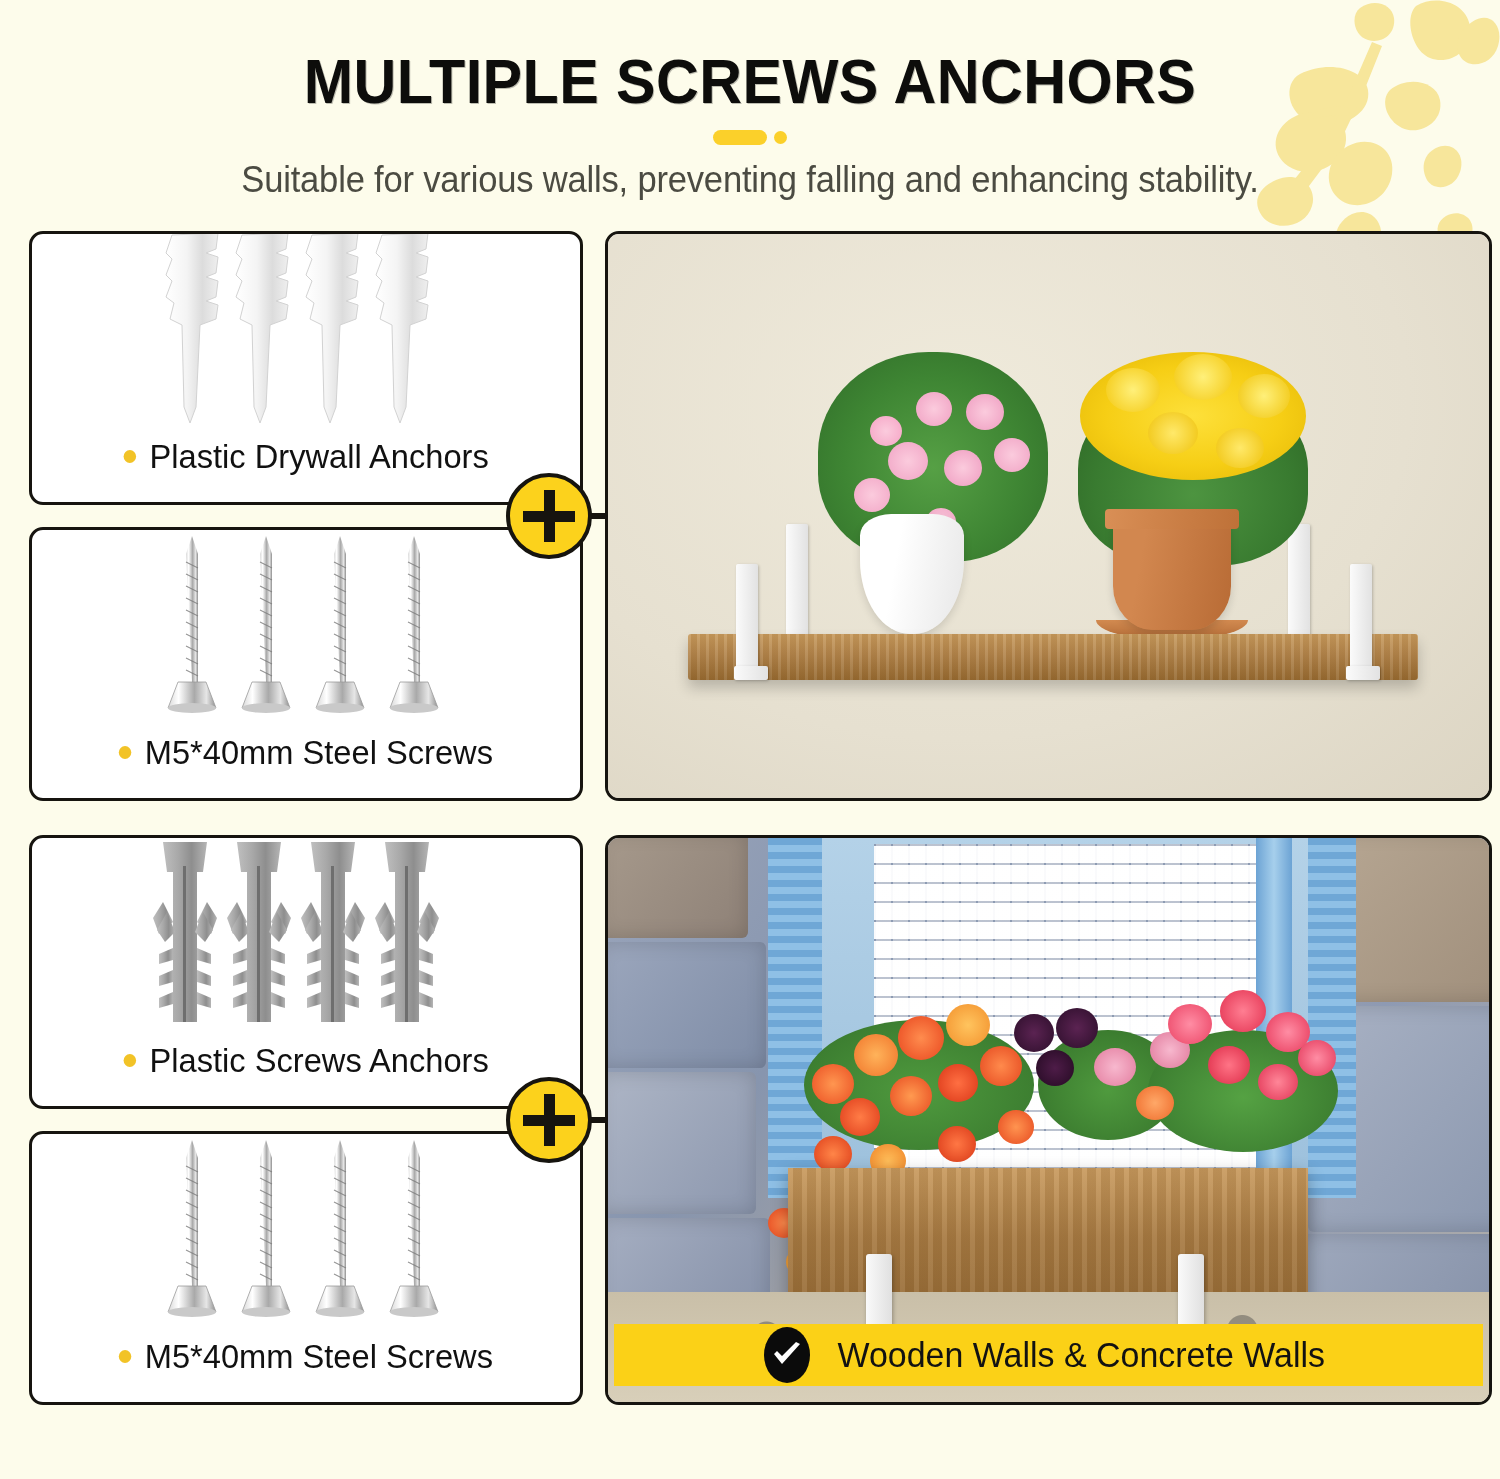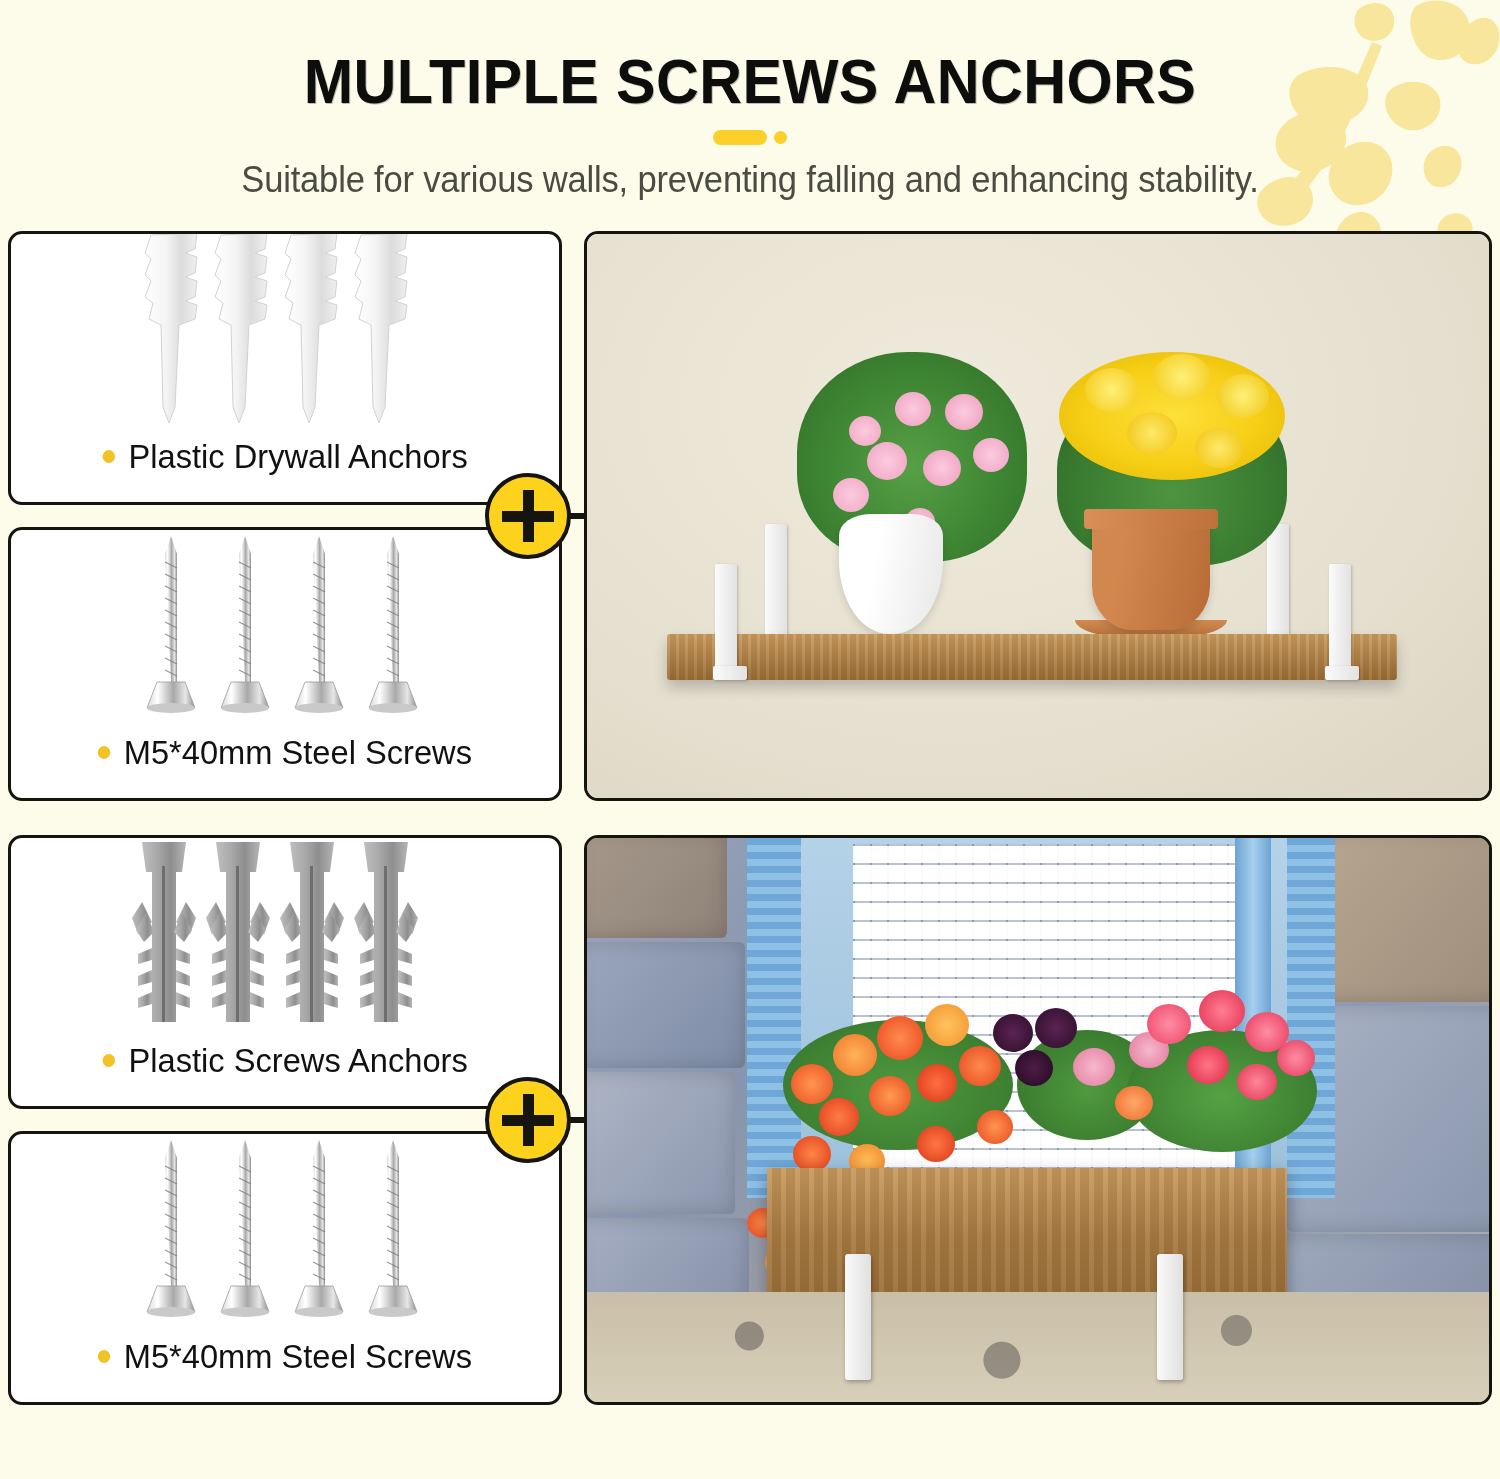--- a/index.html
+++ b/index.html
@@ -75,20 +75,21 @@
     z-index: 2;
     margin-top: 30px;
   }
   .section {
     position: relative;
     display: flex;
     align-items: stretch;
     padding: 0 8px;
     margin-bottom: 34px;
     height: 570px;
+    margin-left: 21px;
   }
 
   .left-col {
     width: 554px;
     flex: 0 0 554px;
     display: flex;
     flex-direction: column;
     gap: 22px;
   }
 
@@ -693,16 +694,24 @@
         <div class="bloom" style="left:380px; bottom:166px; width:28px; height:26px; background:radial-gradient(circle,#FF8A4C,#E03E1C);"></div>
 
         <div class="wb-box"></div>
 
         <div class="wb-brkt" style="left:258px; bottom:22px;"></div>
         <div class="wb-brkt" style="left:570px; bottom:22px;"></div>
 
         <div class="wb-ground"></div>
       </div>
 
+      <div class="photo-caption">
+        <span class="check-badge">
+          <svg width="30" height="26" viewBox="0 0 30 26" xmlns="http://www.w3.org/2000/svg">
+            <path d="M2 12 L10 22 L28 2 L24 0 L10 14 L5 9 Z" fill="#FFFFFF"></path>
+          </svg>
+        </span>
+        <span class="caption-text">Wooden Walls &amp; Concrete Walls</span>
+      </div>
     </div>
   </div>
 
 </div>
 
 </body></html>

